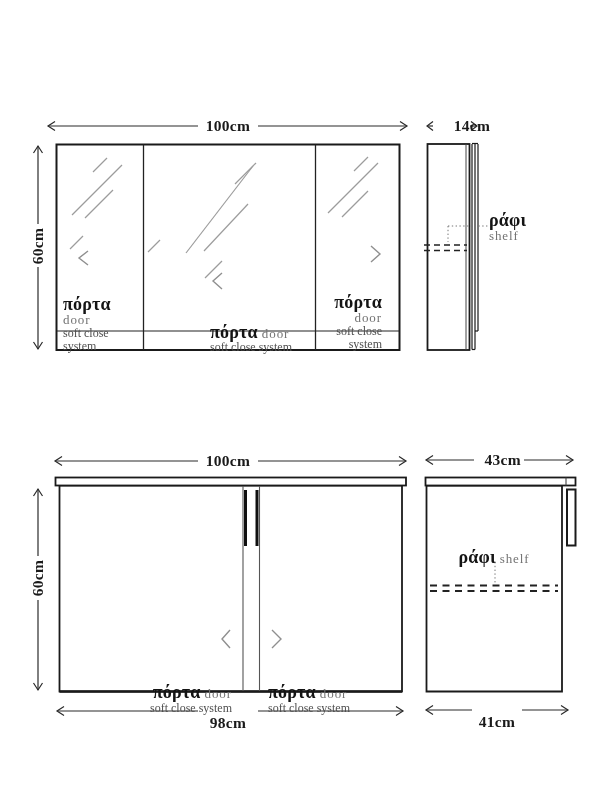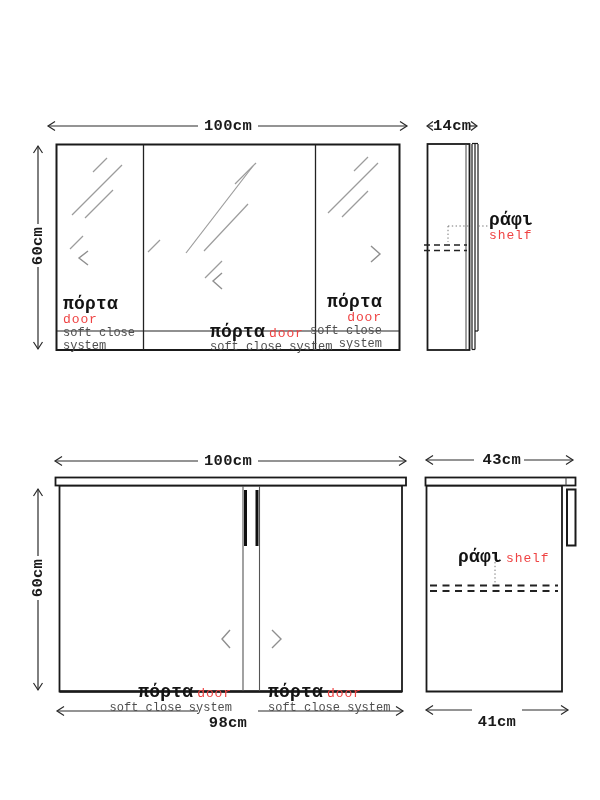--- a/index.html
+++ b/index.html
@@ -1,28 +1,28 @@
 <!DOCTYPE html>
 <html><head>
 <meta charset="utf-8">
 <style>
   html,body{margin:0;padding:0;background:#ffffff;}
   .canvas{
     position:relative;width:600px;height:800px;background:#ffffff;
-    font-family:Liberation Mono, monospace;overflow:hidden;
+    font-family:Liberation Serif, serif;overflow:hidden;
   }
   .drawing{position:absolute;left:0;top:0;}
   .lab{position:absolute;white-space:nowrap;}
   .dim{
     font-weight:700;font-size:15.5px;color:#1a1a1a;text-align:center;
     letter-spacing:.3px;height:16px;line-height:16px;
   }
   .rot90{transform:rotate(-90deg);}
   .el{font-weight:700;font-size:18px;color:#141414;letter-spacing:.2px;}
-  .en{font-size:13px;color:#ef4444;letter-spacing:.9px;}
+  .en{font-size:13px;color:#737373;letter-spacing:.9px;}
   .en-inline{margin-left:4px;}
   .feat{font-size:12px;color:#4f4f4f;}
   .door-label{line-height:13.8px;margin-top:32px;}
   .ta-r{text-align:right;}
   .shelf-label{line-height:13.5px;}
 </style>
 </head>
 <body>
 
 <div class="canvas">
@@ -155,21 +155,21 @@
       <rect x="567" y="489.5" width="8.5" height="56" fill="#ffffff" stroke="#1a1a1a" stroke-width="2"></rect>
       <g stroke="#222222" stroke-width="1.8" stroke-dasharray="7 5.5">
         <line x1="430" y1="585.5" x2="558" y2="585.5"></line>
         <line x1="430" y1="591" x2="558" y2="591"></line>
       </g>
       <line x1="495" y1="562" x2="495" y2="584" stroke="#777777" stroke-width="1" stroke-dasharray="1.4 2.4"></line>
     </g>
   </svg>
 
   <div class="lab dim" style="left:200px;top:118px;width:56px;">100cm</div>
-  <div class="lab dim" style="left:433px;top:118px;width:38px;">14cm</div>
+  <div class="lab dim" style="left:453px;top:118px;width:38px;">14cm</div>
   <div class="lab dim rot90" style="left:10px;top:238px;width:56px;">60cm</div>
 
   <div class="lab door-label" style="left:63px;top:266px;">
     <div><span class="el">πόρτα</span></div>
     <div><span class="en">door</span></div>
     <div class="feat">soft close</div>
     <div class="feat">system</div>
   </div>
 
   <div class="lab door-label" style="left:210px;top:294px;">

